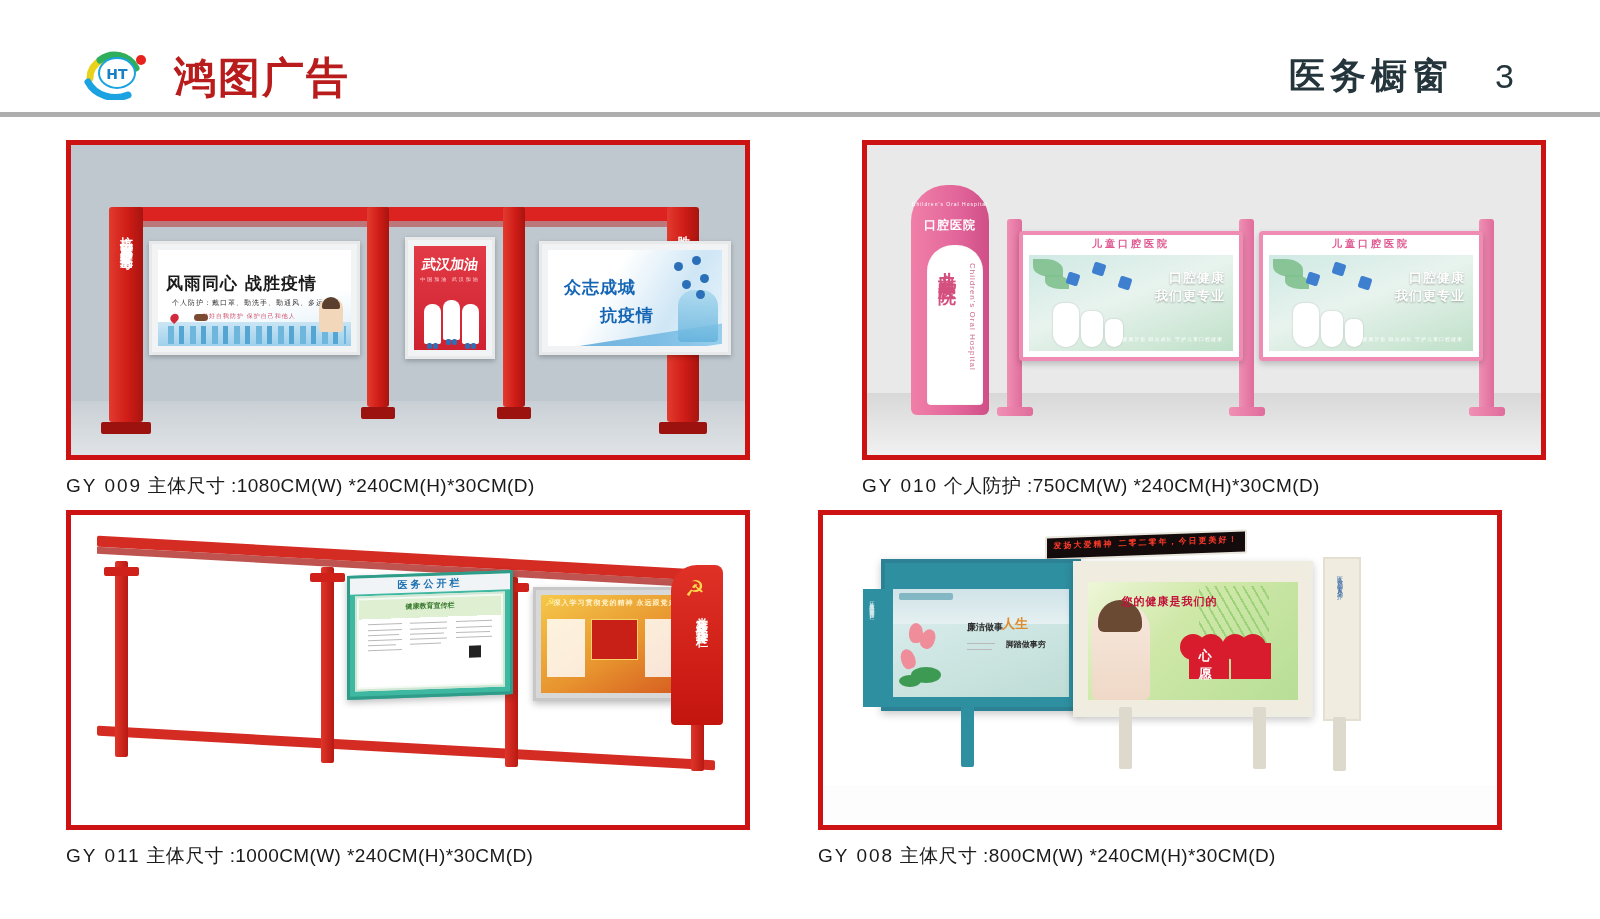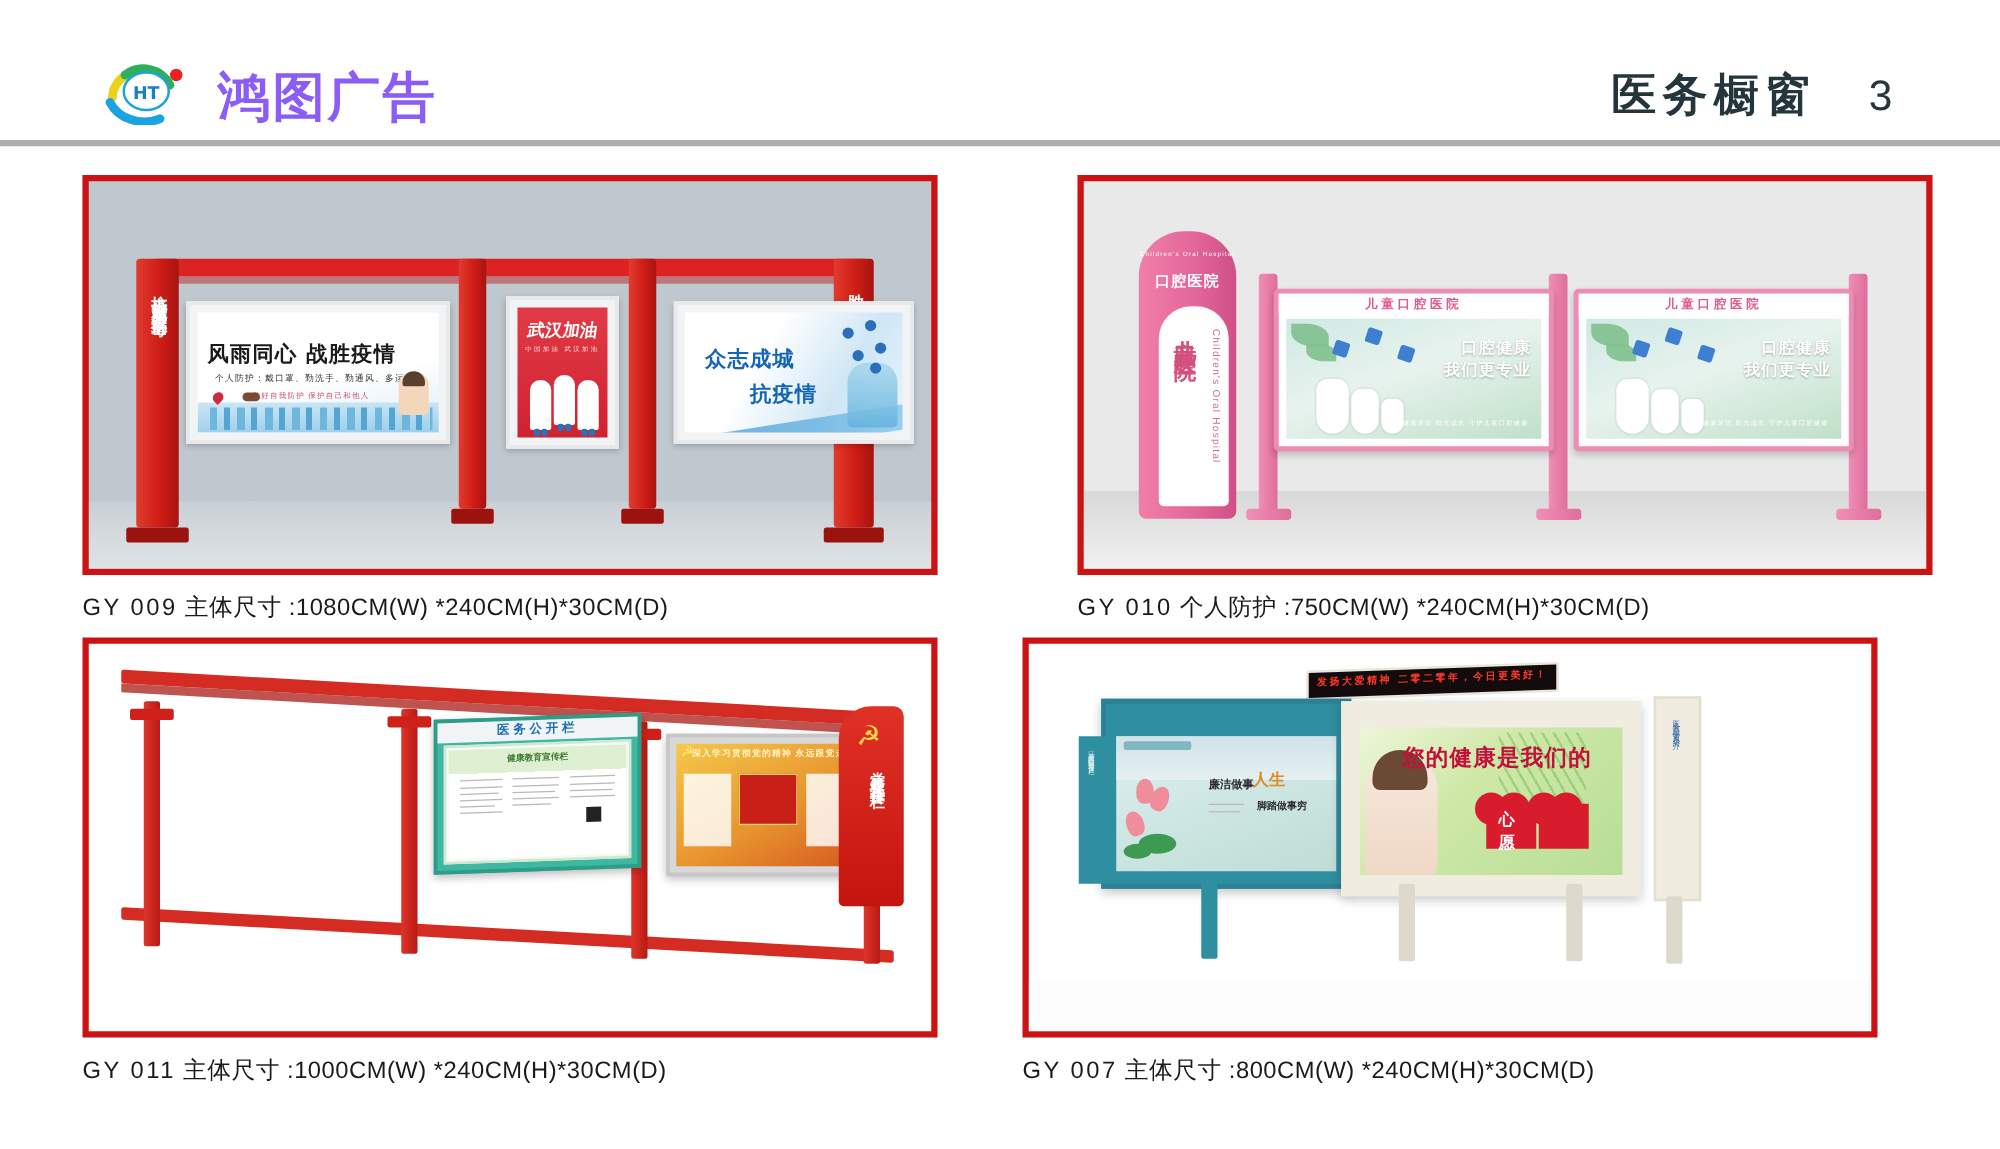--- a/index.html
+++ b/index.html
@@ -7,21 +7,21 @@
     width:1600px;height:919px;background:#ffffff;
     font-family:"Liberation Sans","DejaVu Sans",sans-serif;
     color:#222;overflow:hidden;position:relative;
   }
   
   .header{position:absolute;left:0;top:0;width:1600px;height:112px;background:#fff;}
   .logo-wrap{position:absolute;left:84px;top:48px;display:flex;align-items:flex-end;}
   .logo-mark{width:76px;height:52px;position:relative;margin-right:14px;}
   .brand-cn{
     font-family:"DejaVu Sans","Liberation Sans",sans-serif;
-    font-size:42px;font-weight:700;letter-spacing:2px;color:#8b5cf6;line-height:44px;
+    font-size:42px;font-weight:700;letter-spacing:2px;color:#b91c1c;line-height:44px;
   }
   .brand-slogan{
     font-family:"DejaVu Sans","Liberation Sans",sans-serif;
     font-size:20px;color:#2b2b2b;margin-left:18px;letter-spacing:3px;
     line-height:26px;padding-bottom:4px;
   }
   .header-right{
     position:absolute;right:86px;top:52px;display:flex;align-items:baseline;
   }
   .header-title{
@@ -203,21 +203,21 @@
   .d1-ren{position:absolute;left:62%;top:24%;font-size:13px;color:#e08a2a;font-weight:700;font-family:"DejaVu Serif",serif;}
 
   .d-led{position:absolute;left:222px;top:18px;width:198px;height:20px;background:#140c0c;
     border:2px solid #e9e6dd;border-radius:2px;overflow:hidden;transform:skewY(-2deg);}
   .d-led-t{position:absolute;left:0;top:2px;width:100%;text-align:center;color:#ff3a2a;
     font-size:8px;letter-spacing:2px;font-weight:700;font-family:"DejaVu Sans",sans-serif;}
 
   .d2{left:250px;top:46px;width:230px;height:146px;background:#f0ece0;border:5px solid #efece2;}
   .d2-in{position:absolute;left:10px;top:16px;right:10px;bottom:12px;
     background:linear-gradient(135deg,#eef6d8 0%,#cfe8a8 40%,#b7de96 100%);overflow:hidden;}
-  .d2-t{position:absolute;left:16%;top:10%;font-size:18px;color:#c3103a;font-weight:700;
+  .d2-t{position:absolute;left:16%;top:10%;font-size:11px;color:#c3103a;font-weight:700;
     font-family:Liberation Sans, sans-serif;letter-spacing:1px;}
   .heart{position:absolute;width:40px;height:36px;background:#d81c2e;}
   .heart:before,.heart:after{content:"";position:absolute;width:26px;height:26px;background:#d81c2e;border-radius:50%;}
   .heart:before{left:-9px;top:-9px;} .heart:after{left:9px;top:-9px;}
   .heart-txt{position:absolute;color:#fff;font-size:13px;font-weight:700;font-family:"DejaVu Sans",sans-serif;z-index:3;}
   .girl{position:absolute;left:4px;bottom:0;width:58px;height:96px;
     background:linear-gradient(#f7e8dd,#efd8c6);border-radius:26px 26px 6px 6px;}
   .girl:after{content:"";position:absolute;left:6px;top:-4px;width:44px;height:32px;background:#6b4a33;border-radius:22px 22px 6px 6px;}
   .fern{position:absolute;right:14%;top:4px;width:70px;height:70px;opacity:.55;
     background:repeating-linear-gradient(60deg,#7cc45a 0 2px,transparent 2px 8px);}
@@ -490,18 +490,18 @@
       </div>
       <div class="d-leg" style="left:296px;top:192px;width:13px;height:62px;"></div>
       <div class="d-leg" style="left:430px;top:192px;width:13px;height:62px;"></div>
 
       <div class="d3-side">
         <div class="d3-side-t">医务信息橱窗人员简介</div>
       </div>
       <div class="d-leg" style="left:510px;top:202px;width:13px;height:54px;"></div>
     </div>
     <div class="caption">
-      <span class="cap-code">GY   007</span>
+      <span class="cap-code">GY   008</span>
       <span>主体尺寸 :800CM(W) *240CM(H)*30CM(D)</span>
     </div>
   </div>
 
 </div>
 
 </body></html>

